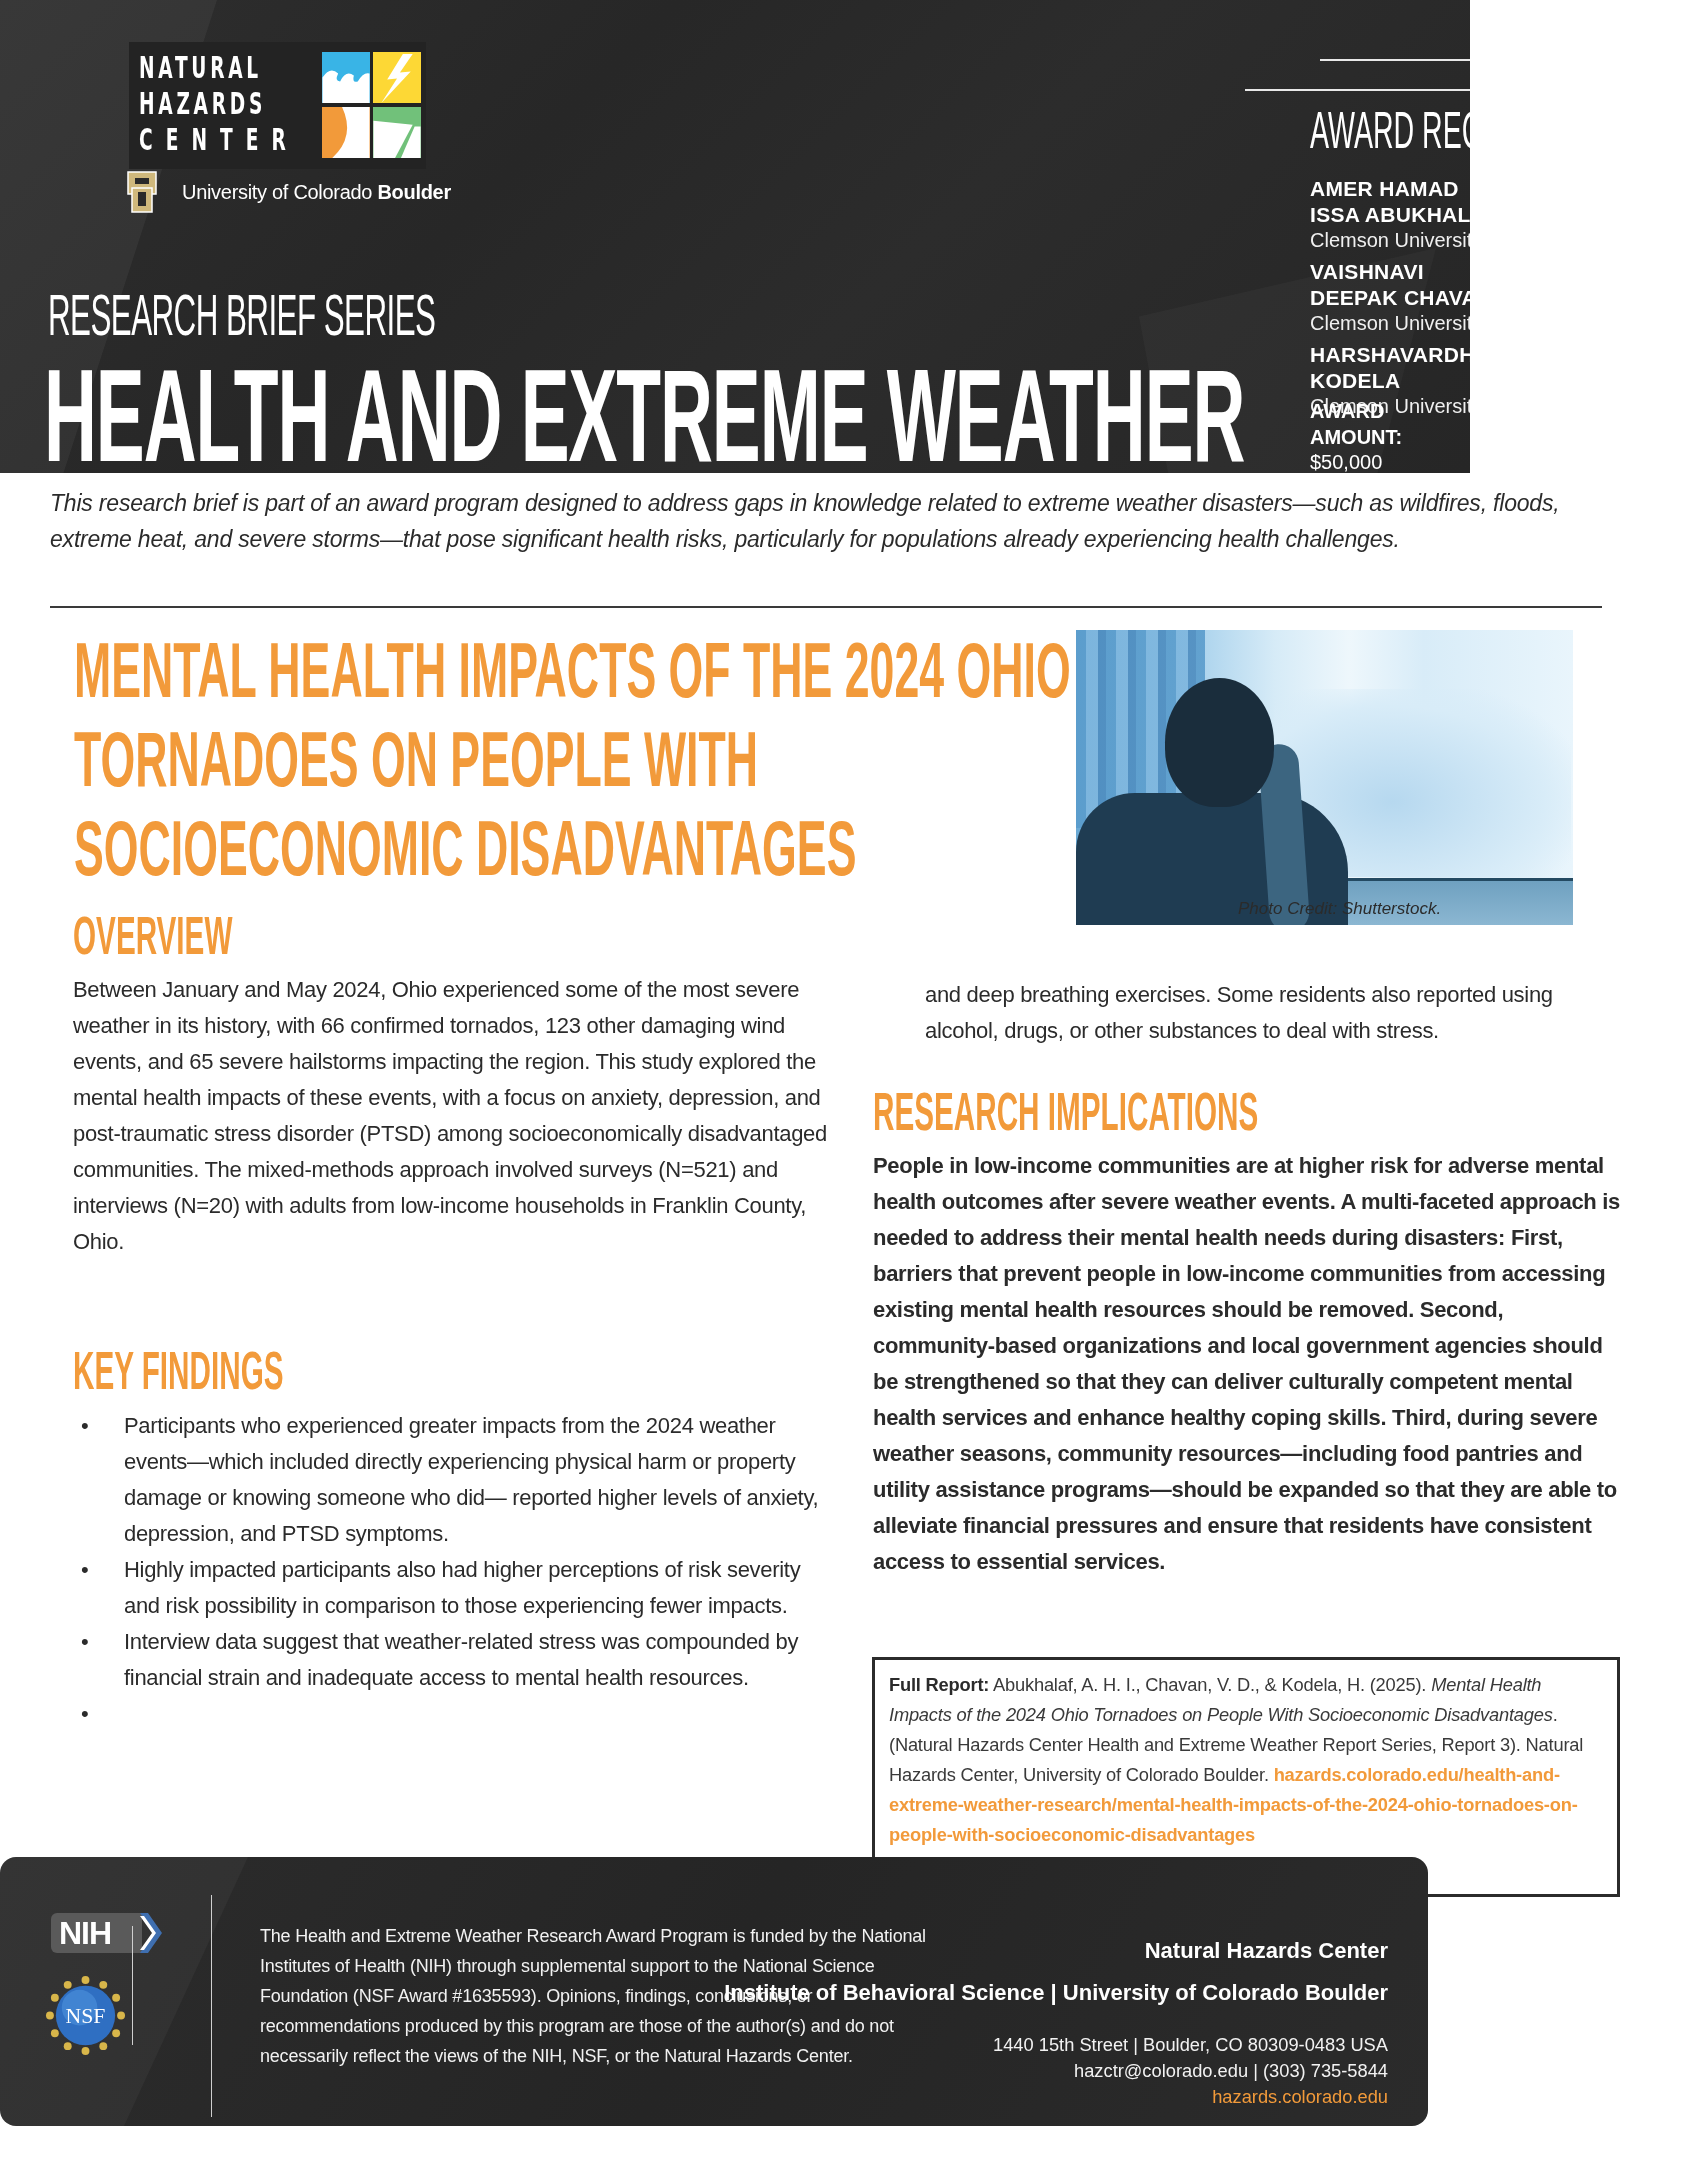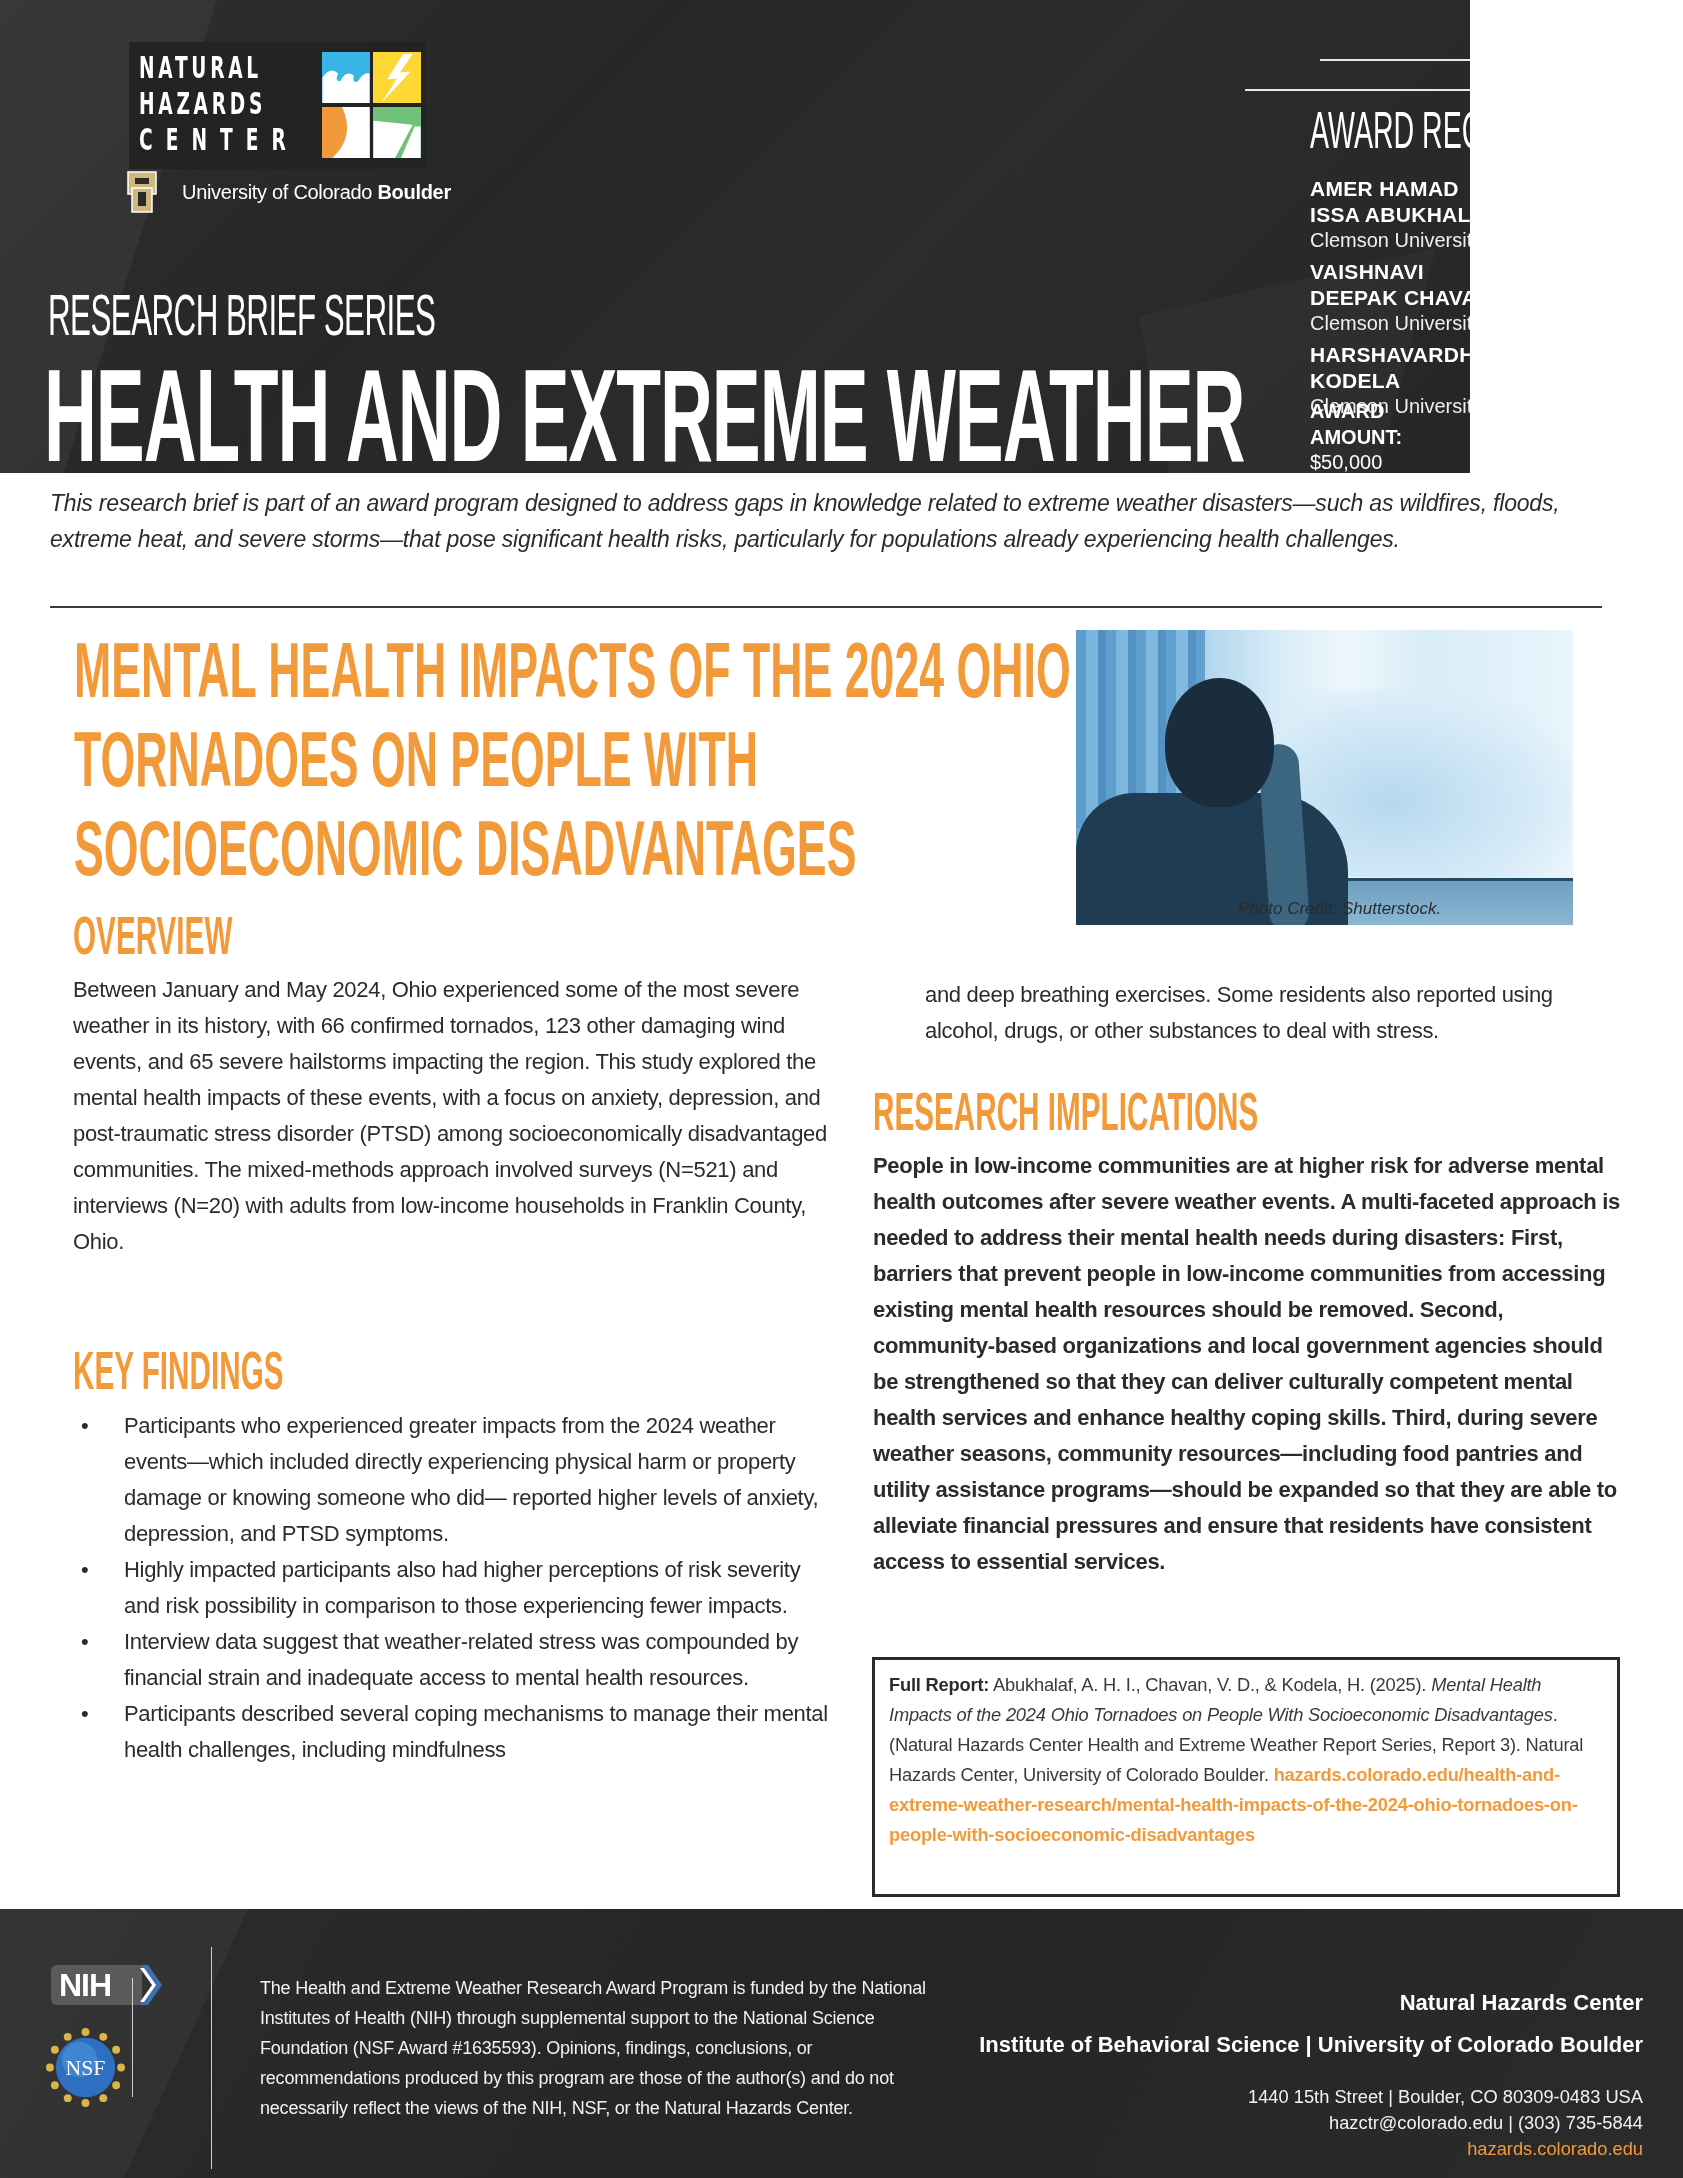--- a/index.html
+++ b/index.html
@@ -109,22 +109,22 @@
   .full-report {
     position: absolute; left: 872px; top: 1657px; width: 748px; height: 240px;
     border: 3px solid #2b2b2b; padding: 10px 14px 0 14px;
     font-size: 18.3px; line-height: 30px; color: #3a3a3a; letter-spacing: -0.2px;
   }
   .full-report b { color: #2b2b2b; }
   .full-report .link { color: #f29a3a; font-weight: bold; }
 
   
   .footer {
-    position: absolute; left: 0; top: 1909px; width: 1683px; height: 269px;
-    background: linear-gradient(120deg, #2c2c2c 0%, #252525 50%, #2b2b2b 100%); overflow: hidden;
+    position: absolute; left: 0; top: 1857px; width: 1428px; height: 269px;
+    background: linear-gradient(120deg, #2c2c2c 0%, #252525 50%, #2b2b2b 100%); overflow: hidden; border-radius: 16px;
   }
   .footer .facet-a { position: absolute; left: 0; top: 0; width: 248px; height: 269px; background: rgba(255,255,255,0.04); clip-path: polygon(0 0, 100% 0, 50% 100%, 0 100%); }
   .nih-logo { position: absolute; left: 51px; top: 56px; width: 109px; height: 40px; }
   .nih-box { position: absolute; left: 0; top: 0; width: 91px; height: 40px; background: #5a5a5a; border-radius: 6px 0 0 6px; color: #fff; font-size: 32px; font-weight: bold; line-height: 40px; padding-left: 8px; letter-spacing: -1px; }
   .nih-chevron { position: absolute; left: 89px; top: 0; width: 22px; height: 40px; }
   .nsf-logo { position: absolute; left: 44px; top: 117px; width: 83px; height: 83px; }
   .footer-vline-1 { position: absolute; left: 132px; top: 69px; width: 1px; height: 119px; background: #cfcfcf; }
   .footer-vline-2 { position: absolute; left: 211px; top: 38px; width: 1px; height: 222px; background: #cfcfcf; }
   .funding {
     position: absolute; left: 240px; top: 64px; width: 693px; color: #f2f2f2;
@@ -233,21 +233,21 @@
 <div class="photo-credit">Photo Credit: Shutterstock.</div>
 
 <h3 class="section-head" style="left:73px; top:909px;">OVERVIEW</h3>
 <p class="body-text overview-text">Between January and May 2024, Ohio experienced some of the most severe weather in its history, with 66 confirmed tornados, 123 other damaging wind events, and 65 severe hailstorms impacting the region. This study explored the mental health impacts of these events, with a focus on anxiety, depression, and post-traumatic stress disorder (PTSD) among socioeconomically disadvantaged communities. The mixed-methods approach involved surveys (N=521) and interviews (N=20) with adults from low-income households in Franklin County, Ohio.</p>
 
 <h3 class="section-head" style="left:73px; top:1344px;">KEY FINDINGS</h3>
 <ul class="findings">
   <li><span class="bullet">•</span><span>Participants who experienced greater impacts from the 2024 weather events—which included directly experiencing physical harm or property damage or knowing someone who did— reported higher levels of anxiety, depression, and PTSD symptoms.</span></li>
   <li><span class="bullet">•</span><span>Highly impacted participants also had higher perceptions of risk severity and risk possibility in comparison to those experiencing fewer impacts.</span></li>
   <li><span class="bullet">•</span><span>Interview data suggest that weather-related stress was compounded by financial strain and inadequate access to mental health resources.</span></li>
-  <li><span class="bullet">•</span><span>Participants described several coping mechanisms to manage their mental health challenges, including mindfulness</span></li>
+  <li><span class="bullet">•</span></li>
 </ul>
 <p class="body-text finding-cont">and deep breathing exercises. Some residents also reported using alcohol, drugs, or other substances to deal with stress.</p>
 
 <h3 class="section-head" style="left:873px; top:1085px;">RESEARCH IMPLICATIONS</h3>
 <p class="body-text implications-text">People in low-income communities are at higher risk for adverse mental health outcomes after severe weather events. A multi-faceted approach is needed to address their mental health needs during disasters: First, barriers that prevent people in low-income communities from accessing existing mental health resources should be removed. Second, community-based organizations and local government agencies should be strengthened so that they can deliver culturally competent mental health services and enhance healthy coping skills. Third, during severe weather seasons, community resources—including food pantries and utility assistance programs—should be expanded so that they are able to alleviate financial pressures and ensure that residents have consistent access to essential services.</p>
 
 <div class="full-report">
   <b>Full Report:</b><span> Abukhalaf, A. H. I., Chavan, V. D., &amp; Kodela, H. (2025). </span><i>Mental Health Impacts of the 2024 Ohio Tornadoes on People With Socioeconomic Disadvantages</i><span>. (Natural Hazards Center Health and Extreme Weather Report Series, Report 3). Natural Hazards Center, University of Colorado Boulder. </span><a class="link">hazards.colorado.edu/health-and-extreme-weather-research/mental-health-impacts-of-the-2024-ohio-tornadoes-on-people-with-socioeconomic-disadvantages</a>
 </div>
 

